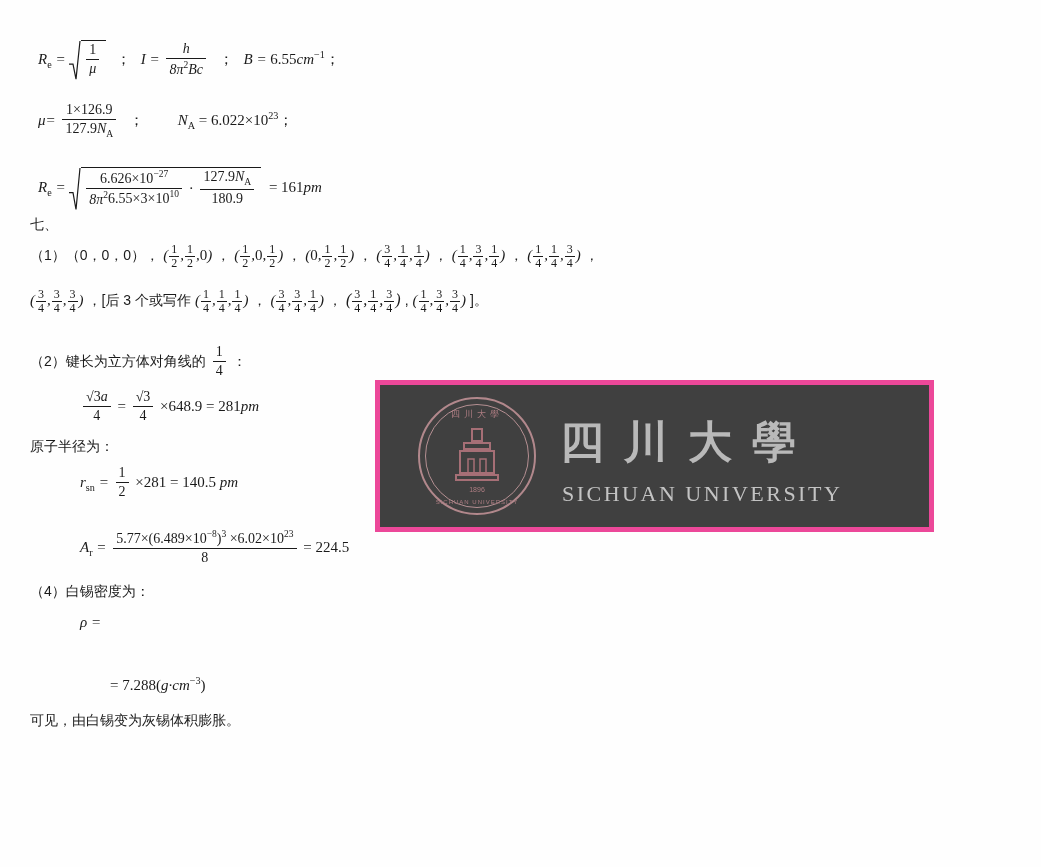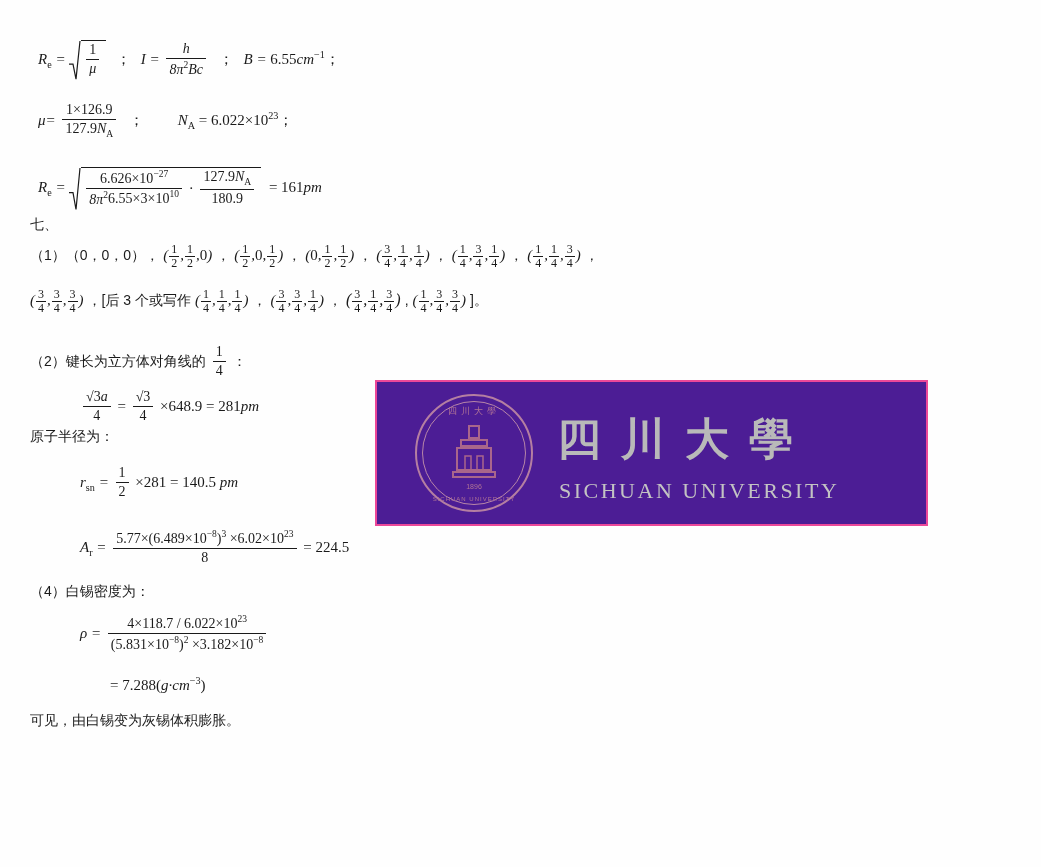--- a/index.html
+++ b/index.html
@@ -102,22 +102,22 @@
 
   .line { position: absolute; white-space: nowrap; }
 
   
   .watermark {
     position: absolute;
     left: 375px;
     top: 380px;
     width: 549px;
     height: 142px;
-    border: 2px solid #ec4899;
-    background: #4c1d95;
+    border: 5px solid #ec4899;
+    background: #404040;
     overflow: hidden;
   }
   .wm-seal {
     position: absolute;
     left: 38px;
     top: 12px;
     width: 118px;
     height: 118px;
     border-radius: 50%;
     border: 2px solid #d8a0a6;
@@ -289,21 +289,21 @@
       <span class="den up">4</span>
     </span>
     <span class="up">=</span>
     <span class="frac">
       <span class="num up">√3</span>
       <span class="den up">4</span>
     </span>
     <span><span class="up">×648.9 = 281</span>pm</span>
   </div>
 
-  <div class="line cn" style="left:30px; top:428px;">原子半径为：</div>
+  <div class="line cn" style="left:30px; top:438px;">原子半径为：</div>
 
   <div class="line math" style="left:80px; top:466px;">
     <span>r<sub>sn</sub> =</span>
     <span class="frac">
       <span class="num up">1</span>
       <span class="den up">2</span>
     </span>
     <span><span class="up">×281 = 140.5</span> pm</span>
   </div>
 
@@ -314,24 +314,20 @@
       <span class="num up">5.77×(6.489×10<sup>−8</sup>)<sup>3</sup> ×6.02×10<sup>23</sup></span>
       <span class="den up">8</span>
     </span>
     <span class="up">= 224.5</span>
   </div>
 
   <div class="line cn" style="left:30px; top:583px;">（4）白锡密度为：</div>
 
   <div class="line math" style="left:80px; top:615px;">
     <span>ρ =</span>
-    <span class="frac">
-      <span class="num up">4×118.7 / 6.022×10<sup>23</sup></span>
-      <span class="den up">(5.831×10<sup>−8</sup>)<sup>2</sup> ×3.182×10<sup>−8</sup></span>
-    </span>
   </div>
 
   <div class="line math" style="left:110px; top:676px;">
     <span class="up">= 7.288(</span><span>g·cm<sup>−3</sup></span><span class="up">)</span>
   </div>
 
   <div class="line cn" style="left:30px; top:712px;">可见，由白锡变为灰锡体积膨胀。</div>
 
   <div class="watermark">
     <div class="wm-seal">

